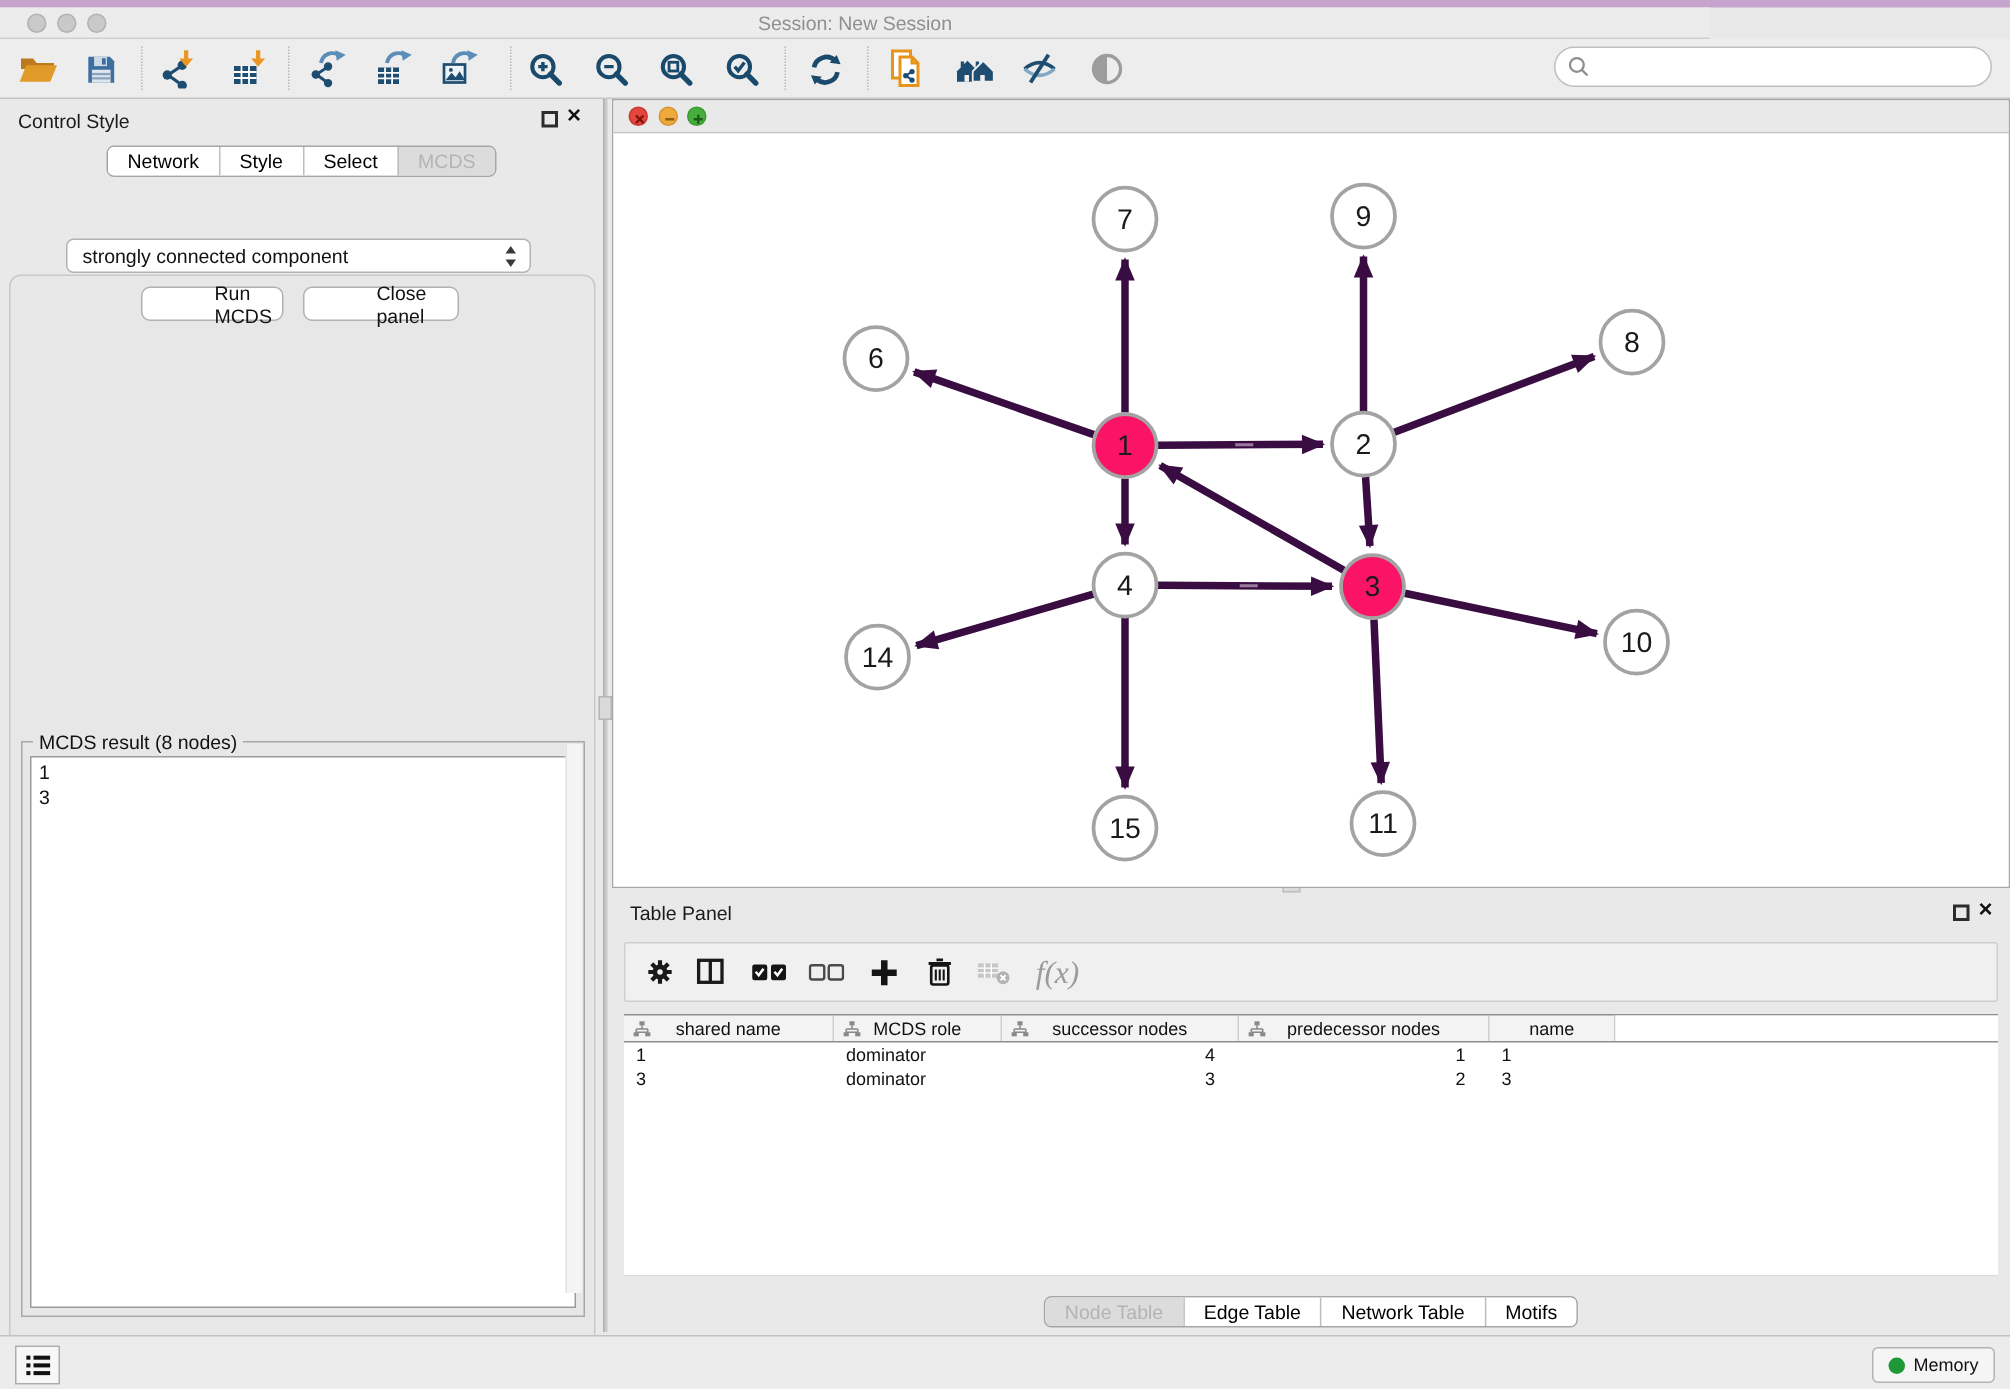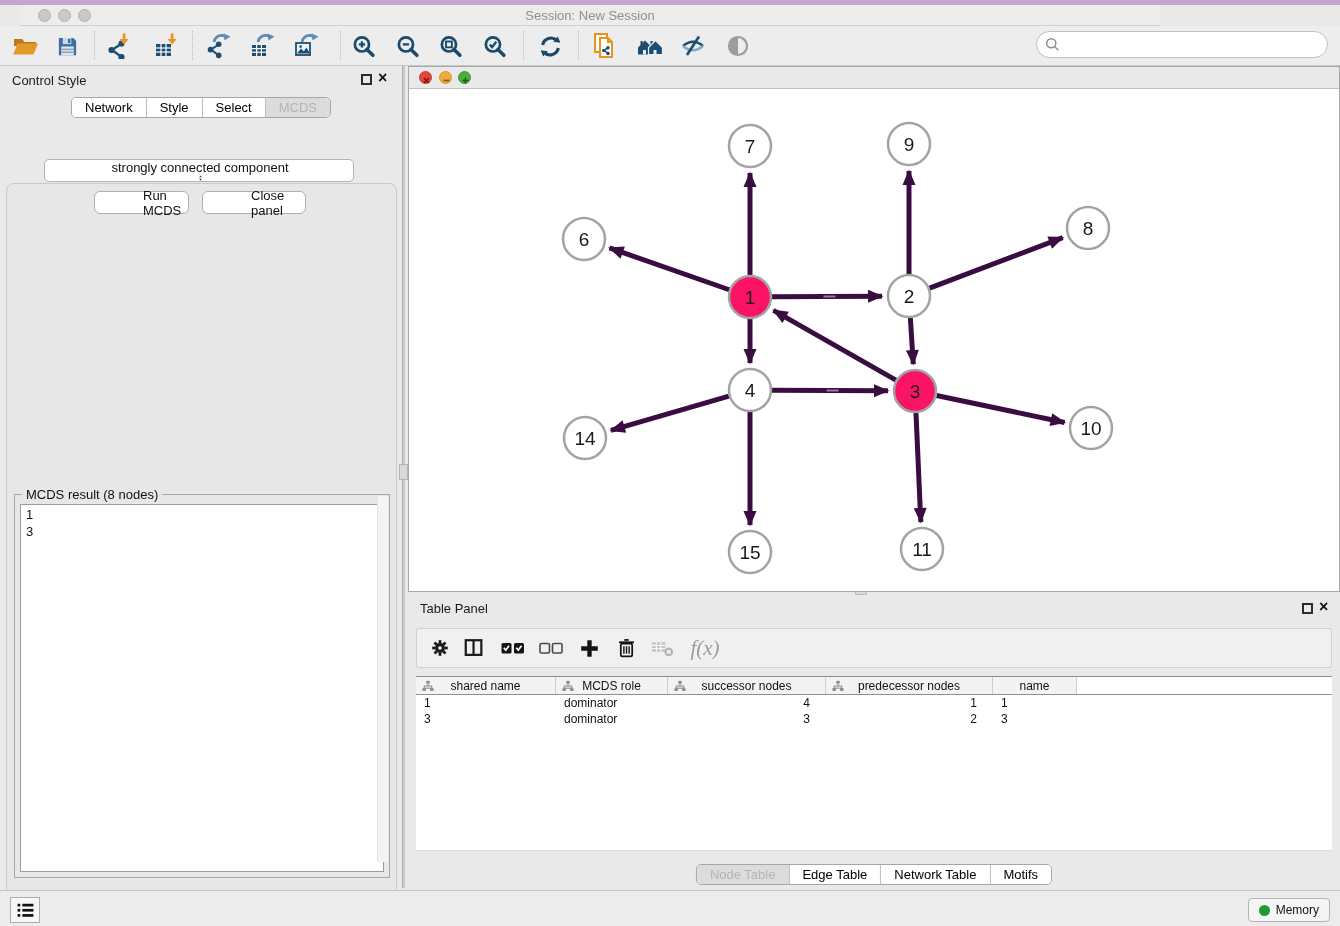--- a/index.html
+++ b/index.html
@@ -3,21 +3,21 @@
 <meta charset="utf-8">
 <style>
   * { margin:0; padding:0; box-sizing:border-box; }
   html,body { width:1340px; height:926px; }
   body { font-family:"Liberation Sans", sans-serif; background:#e9e9e9; position:relative; overflow:hidden; color:#111; }
   .abs { position:absolute; }
 
   
   .purple-strip { left:0; top:0; width:1340px; height:5px; background:#c7a4cd; }
   .purple-right { right:0; top:26px; width:4px; height:40px; background:#c7a4cd; }
-  .titlebar { left:0; top:5px; width:1140px; height:21px; background:#ececec; border-bottom:1px solid #cfcfcf;margin-left:20px; }
+  .titlebar { left:0; top:5px; width:1140px; height:21px; background:#ececec; border-bottom:1px solid #cfcfcf; }
   .traffic { width:13px; height:13px; border-radius:50%; top:4px; background:#c9c9c9; border:1px solid #b2b2b2; }
   .win-title { width:100%; text-align:center; top:3px; font-size:13px; color:#8f8f8f; }
 
   
   .toolbar { left:0; top:26px; width:1340px; height:40px; background:#ededed; border-bottom:1px solid #c6c6c6; }
   .tbtn { position:absolute; top:3px; width:38px; height:34px; display:flex; align-items:center; justify-content:center; }
   .tsep { position:absolute; top:5px; height:29px; border-left:1px dotted #b9b9b9; }
   .searchbox { position:absolute; right:12px; top:5px; width:292px; height:27px; background:#fff; border:1px solid #bfbfbf; border-radius:14px; display:flex; align-items:center; padding-left:8px; }
   .searchbox input { border:none; outline:none; flex:1; font-size:13px; background:transparent; margin-left:5px; }
 
@@ -26,21 +26,21 @@
   .seg { font-size:13px; line-height:19px; padding:0 13px; background:#fff; color:#000; border-left:1px solid #bdbdbd; white-space:nowrap; }
   .seg:first-child { border-left:none; }
   .seg.selected { background:#dcdcdc; color:#b4b4b4; }
 
   
   .cp-title, .tp-title { font-size:13px; color:#1a1a1a; }
   .float-btn { width:11px; height:11px; border:2px solid #2c2c2c; }
   .close-x { font-size:16px; font-weight:bold; color:#111; line-height:12px; }
   .cp-content { left:6px; top:117px; width:391px; height:763px; background:#e7e7e7; border:1px solid #c9c9c9; border-radius:8px; }
   .opt-label { width:100%; text-align:center; font-size:13px; }
-  .dropdown { left:44px; top:159px; width:310px; height:23px; background:#fff; border:1px solid #b3b3b3; border-radius:5px; display:flex; align-items:center; padding:0 8px 0 10px; font-size:13px;flex-direction:column; }
+  .dropdown { left:44px; top:159px; width:310px; height:23px; background:#fff; border:1px solid #b3b3b3; border-radius:5px; display:flex; align-items:center; padding:0 8px 0 10px; font-size:13px; }
   .dropdown .dd-val { flex:1; }
   .mac-btn { position:absolute; height:23px; background:#fff; border:1px solid #b0b0b0; border-radius:6px; font-size:13px; display:flex; align-items:center; justify-content:center;padding-left:48px; }
   .groupbox { left:14px; top:494px; width:376px; height:384px; border:1px solid #a8a8a8; }
   .groupbox-title { position:absolute; left:7px; top:-8px; background:#e7e7e7; padding:0 4px; font-size:13px; }
   .result-area { position:absolute; left:5px; top:9px; width:364px; height:368px; background:#fff; border:1px solid #9c9c9c; font-size:13px; white-space:pre; padding:1px 5px; line-height:17px; }
   .result-scroll { position:absolute; right:1px; top:1px; width:11px; height:366px; background:#f4f4f4; border-left:1px solid #e3e3e3; }
 
   
   .vsplit { left:402px; top:66px; width:3px; height:822px; background:#c9c9c9; border-left:1px solid #b0b0b0; }
   .vsplit-handle { left:399px; top:464px; width:9px; height:16px; background:#dadada; border:1px solid #b5b5b5; }

